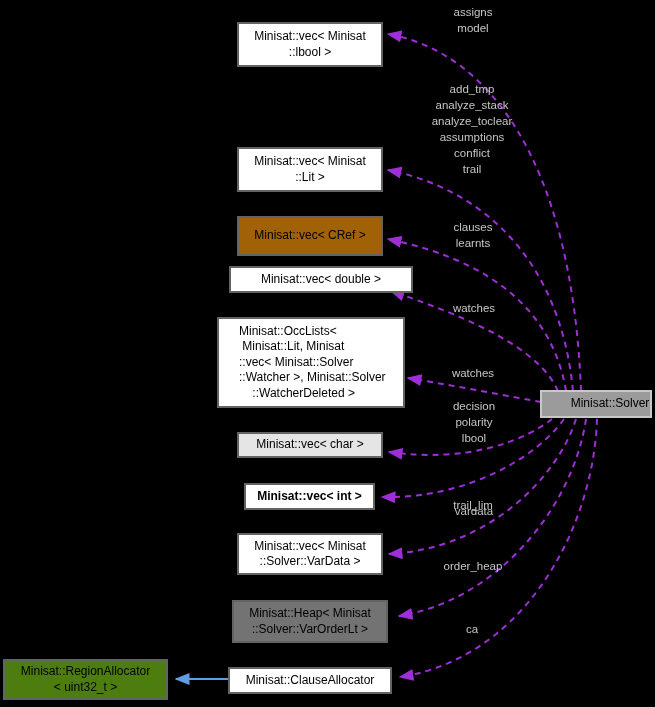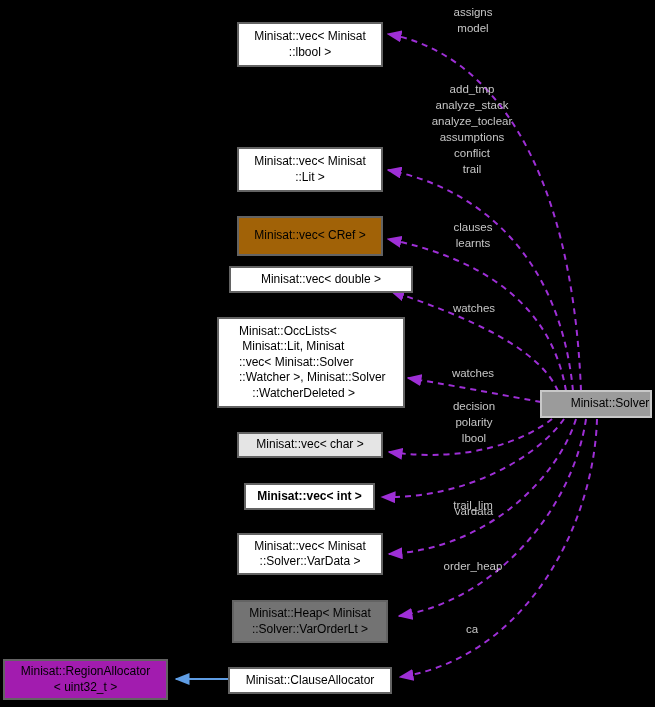--- a/index.html
+++ b/index.html
@@ -61,21 +61,21 @@
  Minisat::Lit, Minisat
 ::vec&lt; Minisat::Solver
 ::Watcher &gt;, Minisat::Solver
     ::WatcherDeleted &gt;</div>
       <div class="node" style="left: 237px; top: 432px; width: 146px; height: 26px; background: #e5e5e5; border-color: rgb(99, 99, 99); color: rgb(0, 0, 0);">Minisat::vec&lt; char &gt;</div>
       <div class="node" style="left: 244px; top: 483px; width: 131px; height: 27px; background: rgb(255, 255, 255); border-color: rgb(99, 99, 99); color: rgb(0, 0, 0); font-weight: bold;">Minisat::vec&lt; int &gt;</div>
       <div class="node" style="left: 237px; top: 533px; width: 146px; height: 42px; background: rgb(255, 255, 255); border-color: rgb(99, 99, 99); color: rgb(0, 0, 0);">Minisat::vec&lt; Minisat
 ::Solver::VarData &gt;</div>
       <div class="node" style="left: 232px; top: 600px; width: 156px; height: 43px; background: #737373; border-color: rgb(99, 99, 99); color: rgb(0, 0, 0);">Minisat::Heap&lt; Minisat
 ::Solver::VarOrderLt &gt;</div>
-      <div class="node" style="left: 3px; top: 659px; width: 165px; height: 41px; background: #a21caf; border-color: rgb(99, 99, 99); color: rgb(0, 0, 0);">Minisat::RegionAllocator
+      <div class="node" style="left: 3px; top: 659px; width: 165px; height: 41px; background: #4d7c0f; border-color: rgb(99, 99, 99); color: rgb(0, 0, 0);">Minisat::RegionAllocator
 &lt; uint32_t &gt;</div>
       <div class="node" style="left: 228px; top: 667px; width: 164px; height: 27px; background: rgb(255, 255, 255); border-color: rgb(99, 99, 99); color: rgb(0, 0, 0);">Minisat::ClauseAllocator</div>
       <div class="node current" style="left: 540px; top: 390px; width: 112px; height: 28px; background: rgb(155, 155, 155); border-color: rgb(200, 200, 200); color: rgb(0, 0, 0); padding-left: 28px;">Minisat::Solver</div>
     </div>
   <div id="label-group">
       <div class="elabel" style="left: 473px; top: 4px; color: rgb(198, 198, 198);">assigns
 model</div>
       <div class="elabel" style="left: 472px; top: 81px; color: rgb(198, 198, 198);">add_tmp
 analyze_stack
 analyze_toclear

